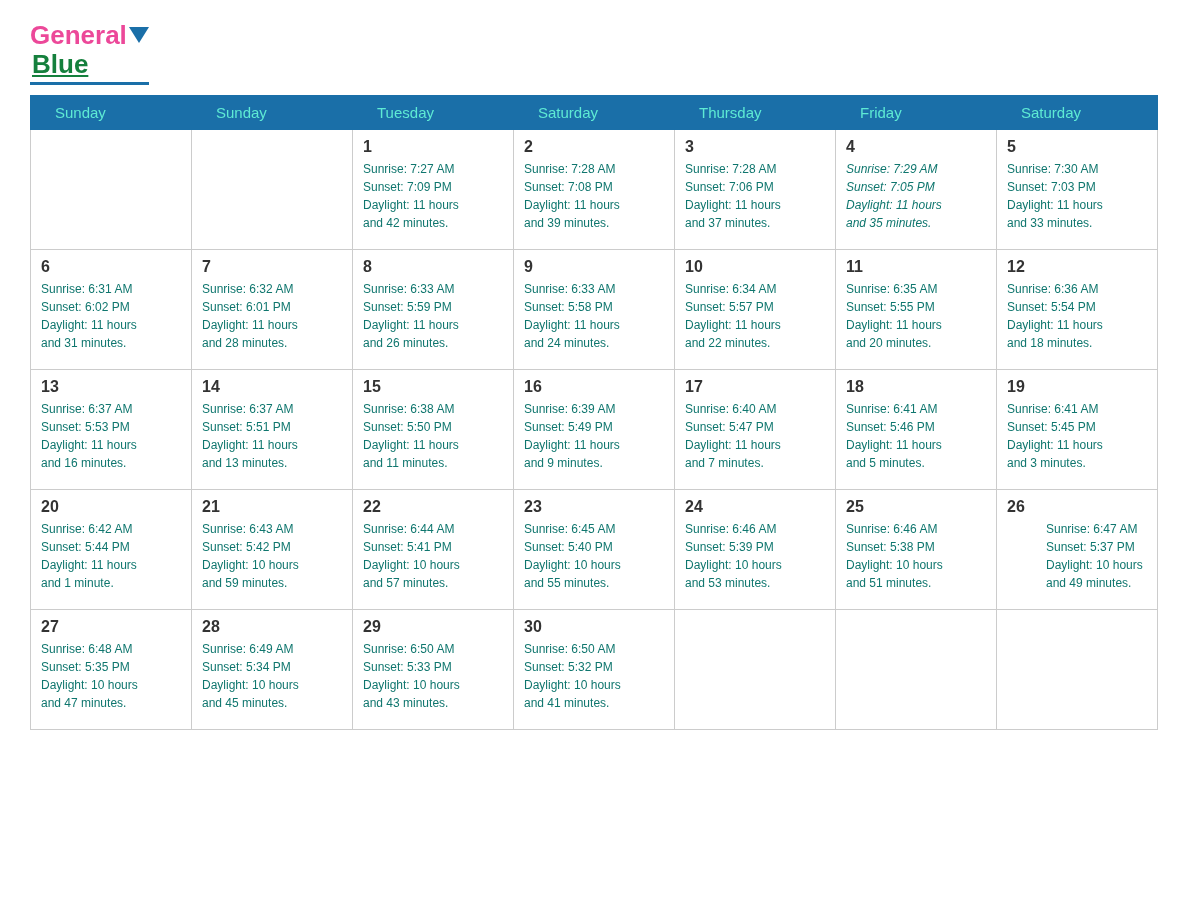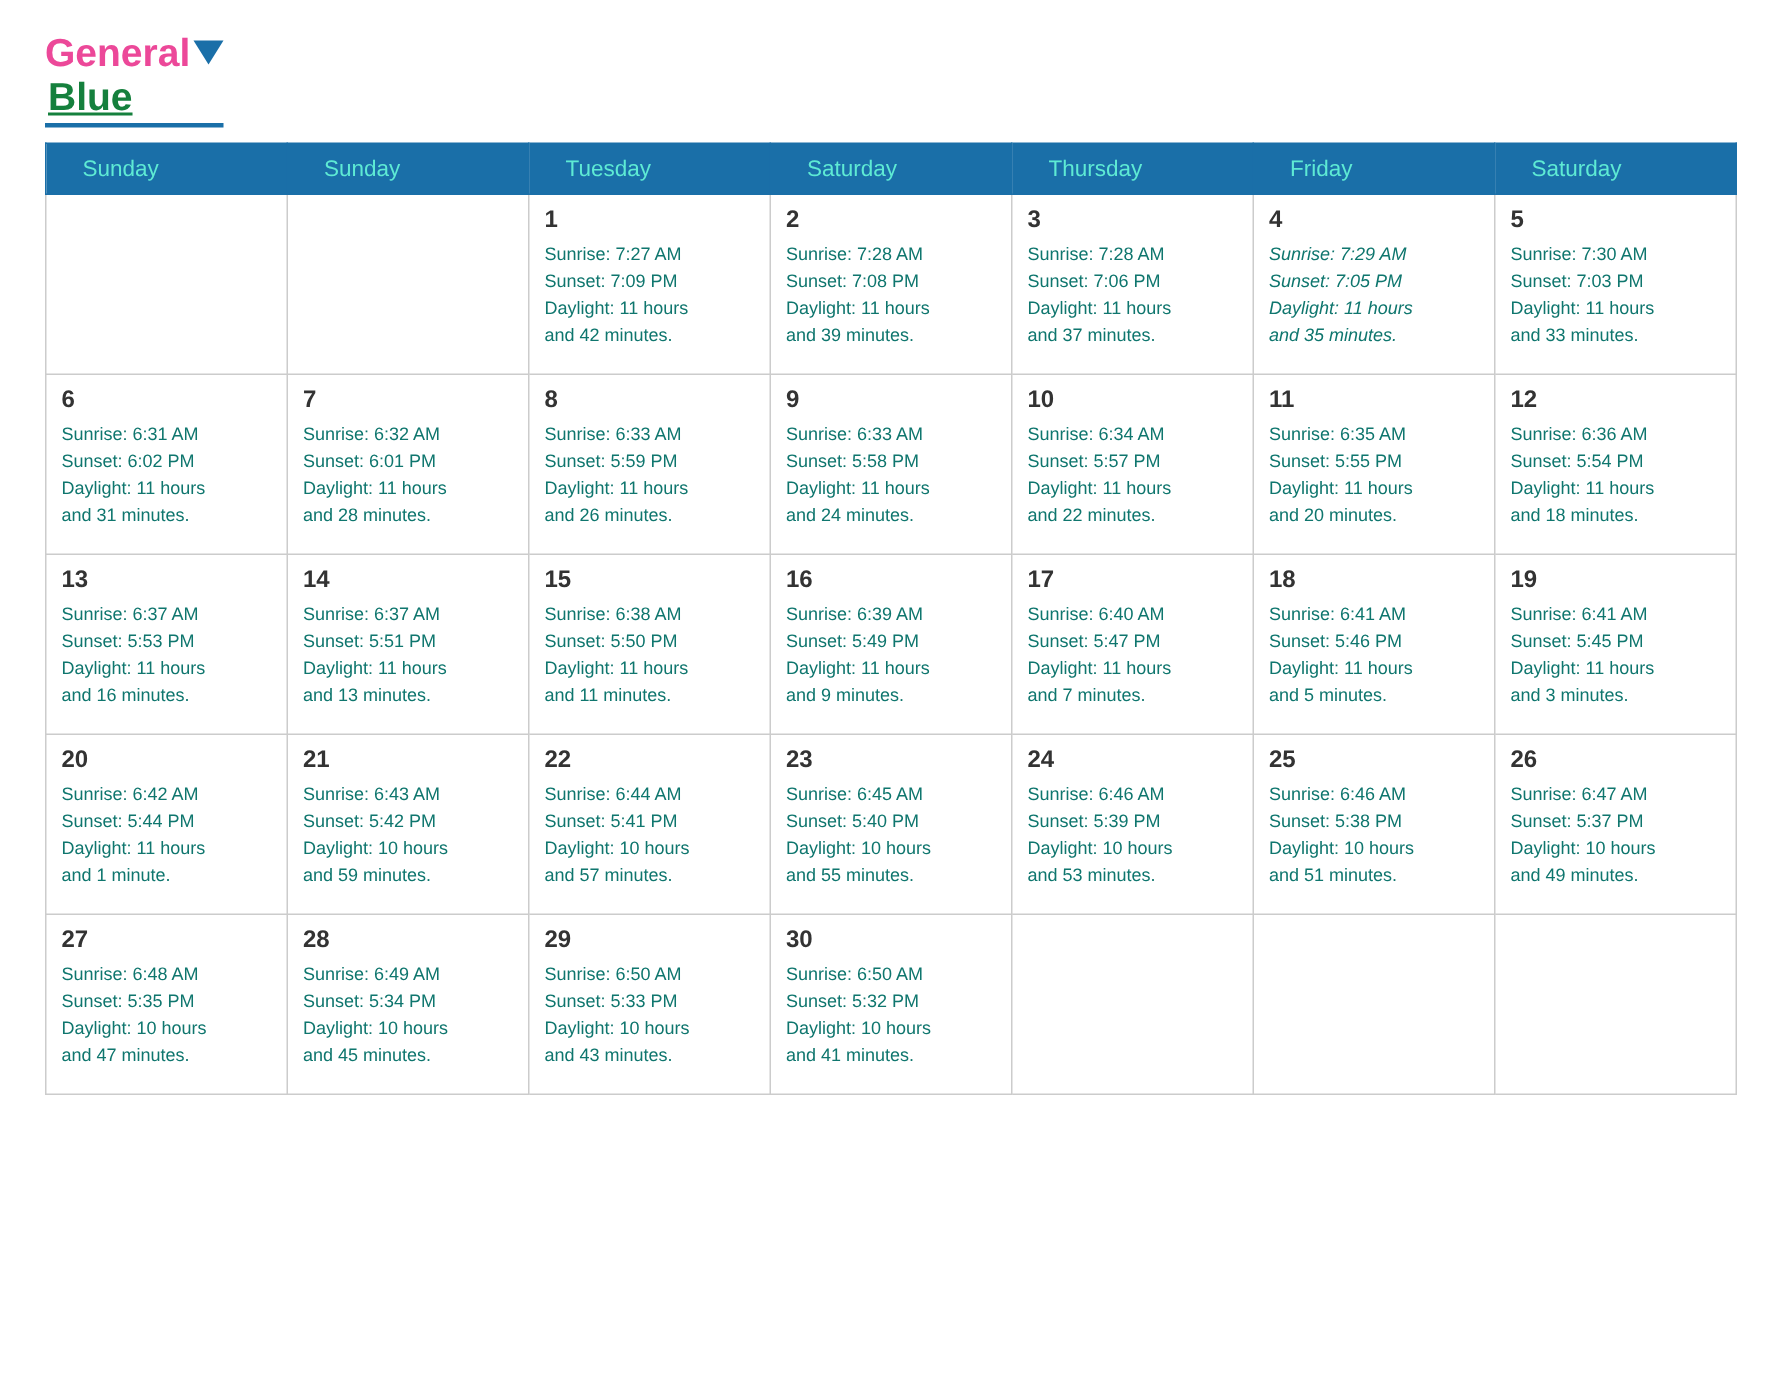--- a/index.html
+++ b/index.html
@@ -307,21 +307,21 @@
         </td>
         <td>
           <span class="day-number">25</span>
           <div class="day-info" style="white-space: pre-line;">Sunrise: 6:46 AM
 Sunset: 5:38 PM
 Daylight: 10 hours
 and 51 minutes.</div>
         </td>
         <td>
           <span class="day-number">26</span>
-          <div class="day-info" style="white-space: pre-line;">Sunrise: 6:47 AM
+          <div class="day-info" style="white-space: pre-line; margin-left: 39px;">Sunrise: 6:47 AM
 Sunset: 5:37 PM
 Daylight: 10 hours
 and 49 minutes.</div>
         </td>
       </tr>
       <tr>
         <td>
           <span class="day-number">27</span>
           <div class="day-info" style="white-space: pre-line;">Sunrise: 6:48 AM
 Sunset: 5:35 PM

